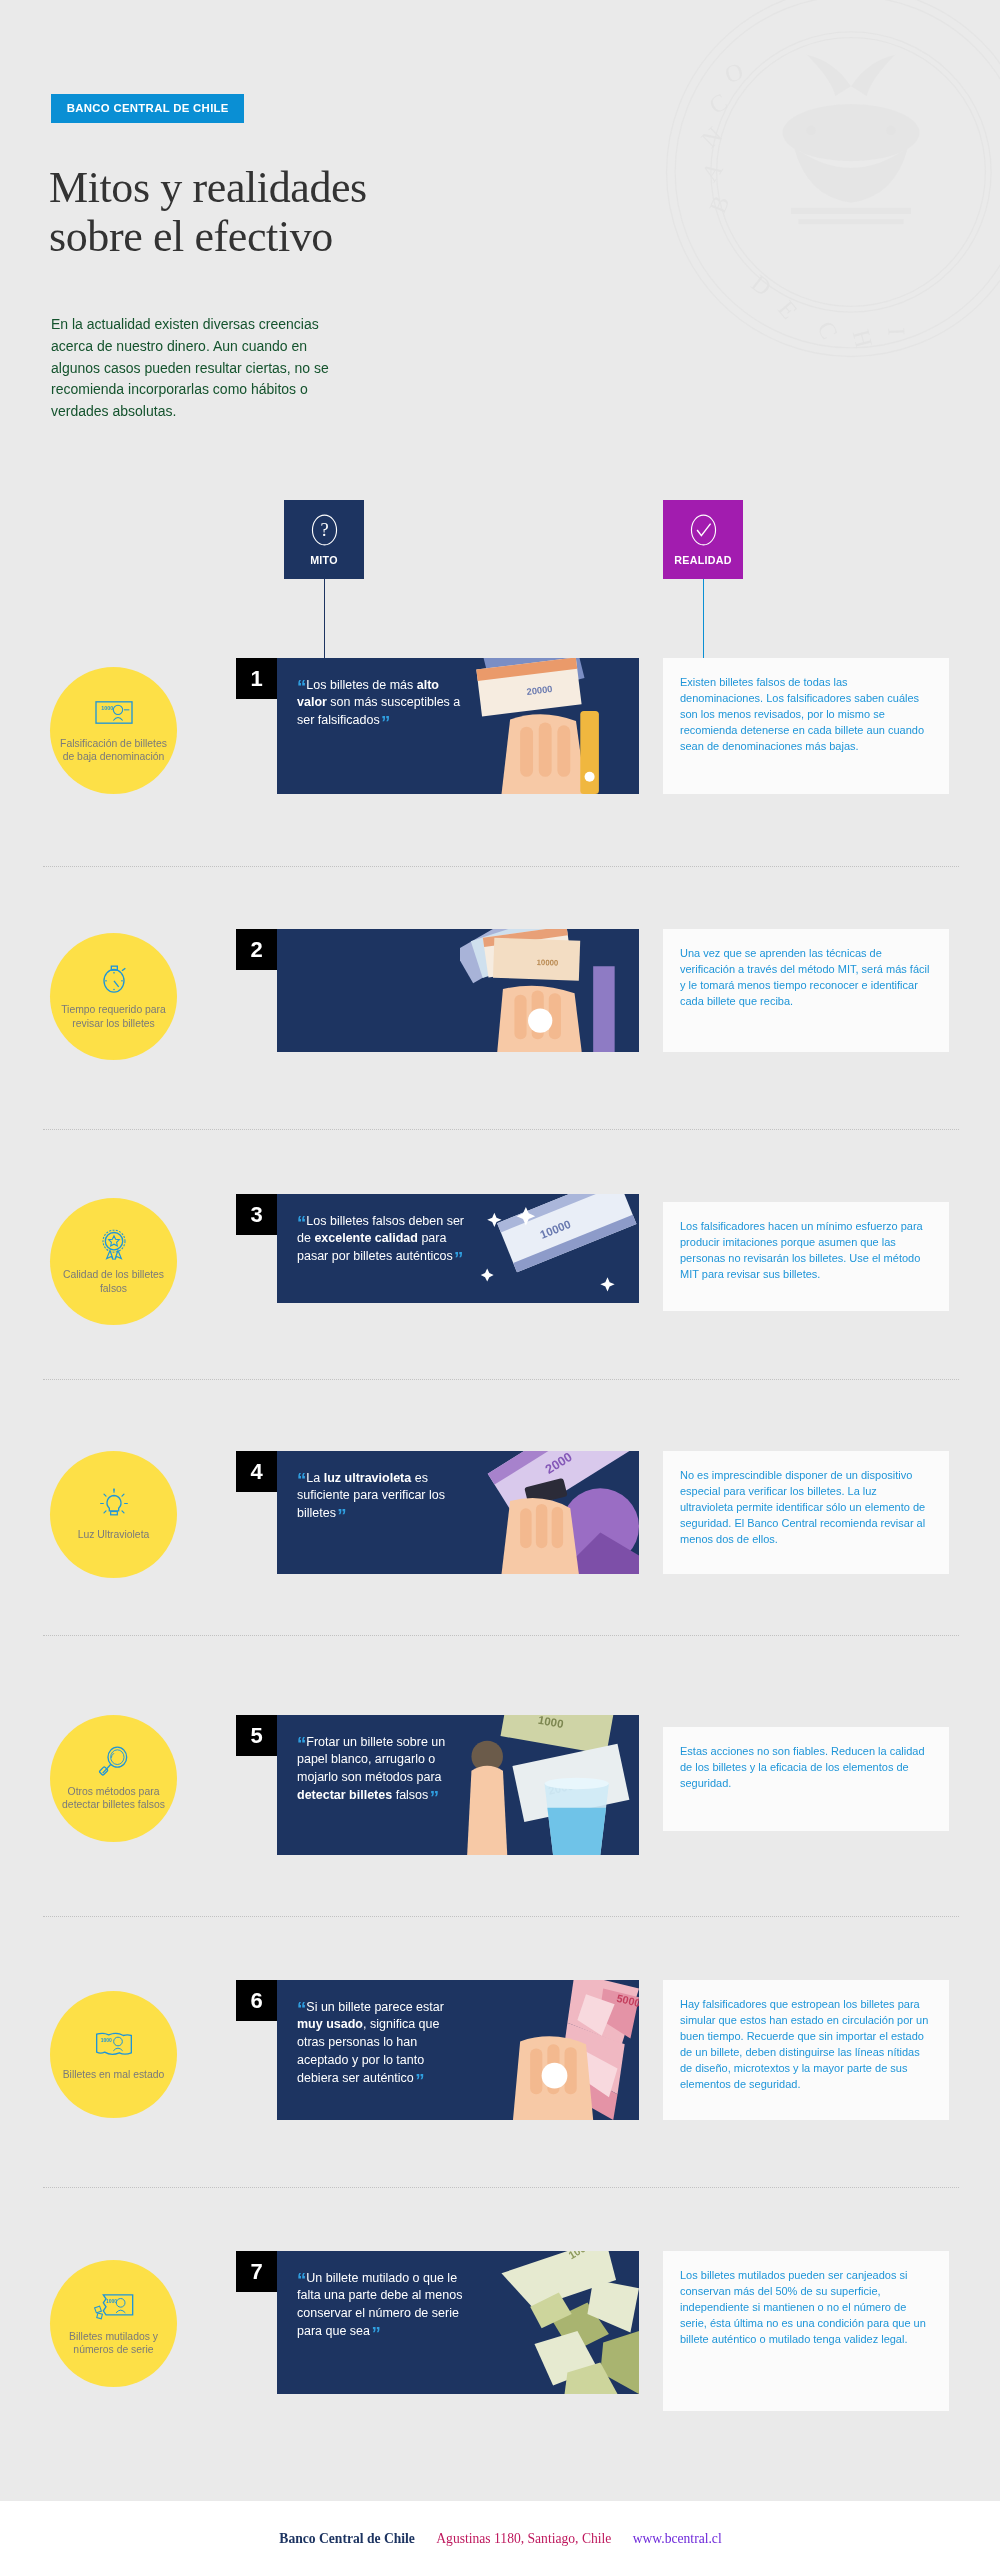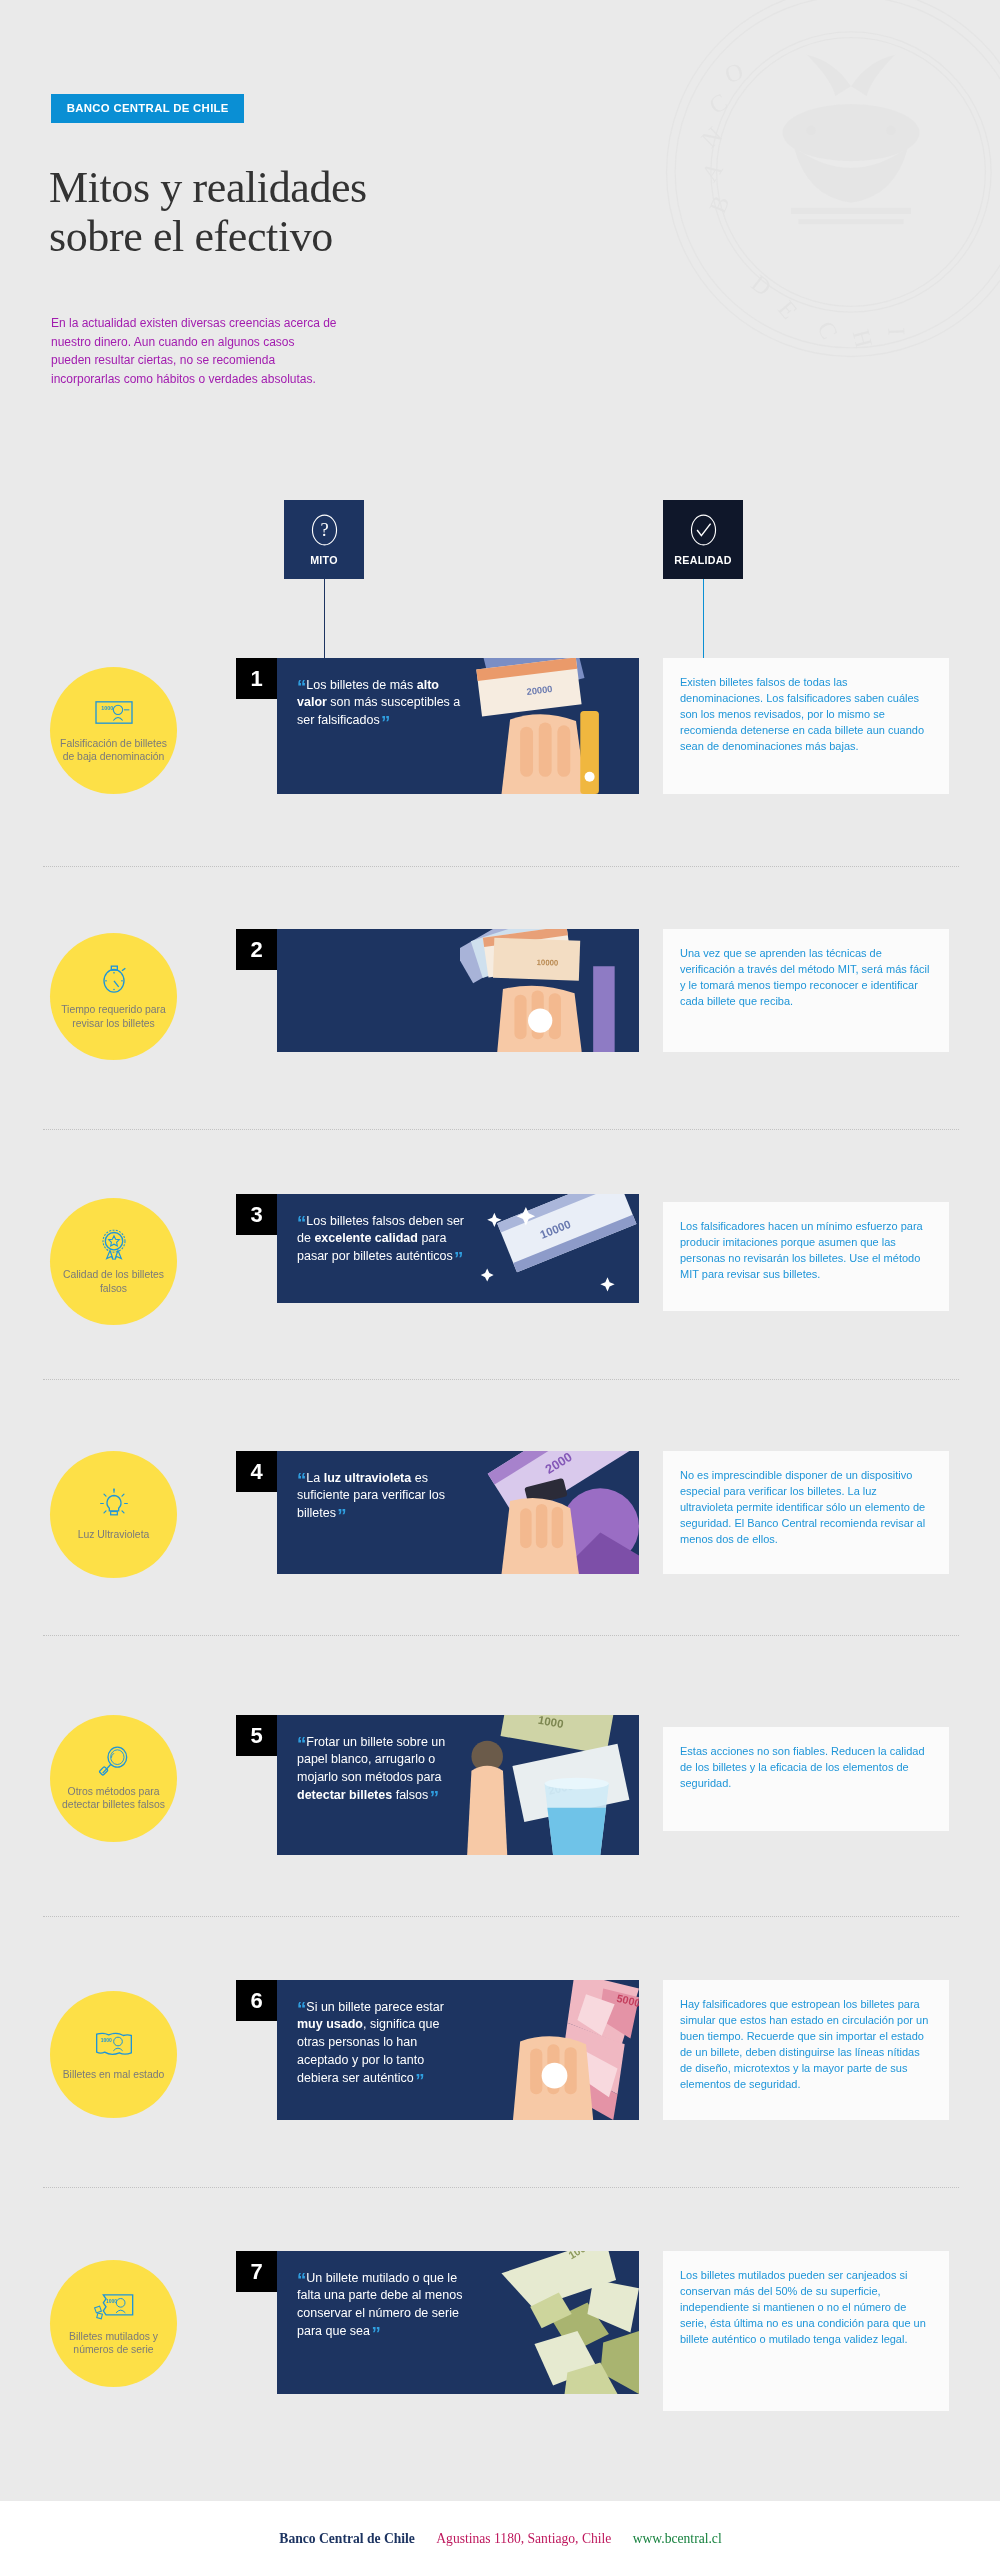--- a/index.html
+++ b/index.html
@@ -47,44 +47,44 @@
     font-size: 44px;
     line-height: 1.12;
     color: #333333;
     font-weight: normal;
     letter-spacing: -0.4px;
   }
   .intro {
     position: absolute;
     left: 51px; top: 314px;
     width: 286px;
-    font-size: 12px;
+    font-size: 14px;
     line-height: 1.56;
-    color: #a21caf;
+    color: #14532d;
   }
 
   
   .colhead {
     position: absolute;
     width: 80px;
     height: 79px;
     display: flex;
     flex-direction: column;
     align-items: center;
     justify-content: center;
     gap: 7.1px;
     color: #fff;
   }
   .colhead .lbl {
     font-size: 10.7px;
     font-weight: bold;
     letter-spacing: 0.3px;
   }
   .colhead.myth { left: 284px; top: 500px; background: #1d3461; }
-  .colhead.real { left: 663px; top: 500px; background: #0f172a; }
+  .colhead.real { left: 663px; top: 500px; background: #a21caf; }
 
   .stem {
     position: absolute;
     width: 1.4px;
   }
   .stem.myth { left: 324px; top: 579px; height: 91px; background: #1d3461; }
   .stem.real { left: 703px; top: 579px; height: 91px; background: #0a8fd4; }
   .arrowhead {
     position: absolute;
     width: 0; height: 0;
@@ -191,21 +191,21 @@
     background: #ffffff;
     display: flex;
     align-items: center;
     justify-content: center;
     gap: 21.4px;
     font-family: "Liberation Serif", serif;
     font-size: 13.6px;
   }
   .footer-band .bank { color: #1d3461; font-weight: bold; }
   .footer-band .addr { color: #be185d; }
-  .footer-band .site { color: #15803d; }
+  .footer-band .site { color: #6d28d9; }
 </style>
 </head>
 <body>
 
 <div class="page">
 
   <svg class="emblem" viewBox="0 0 540 540">
     <g fill="none" stroke="#e0e0e0" stroke-width="2">
       <circle cx="270" cy="270" r="258"></circle>
       <circle cx="270" cy="270" r="246"></circle>

